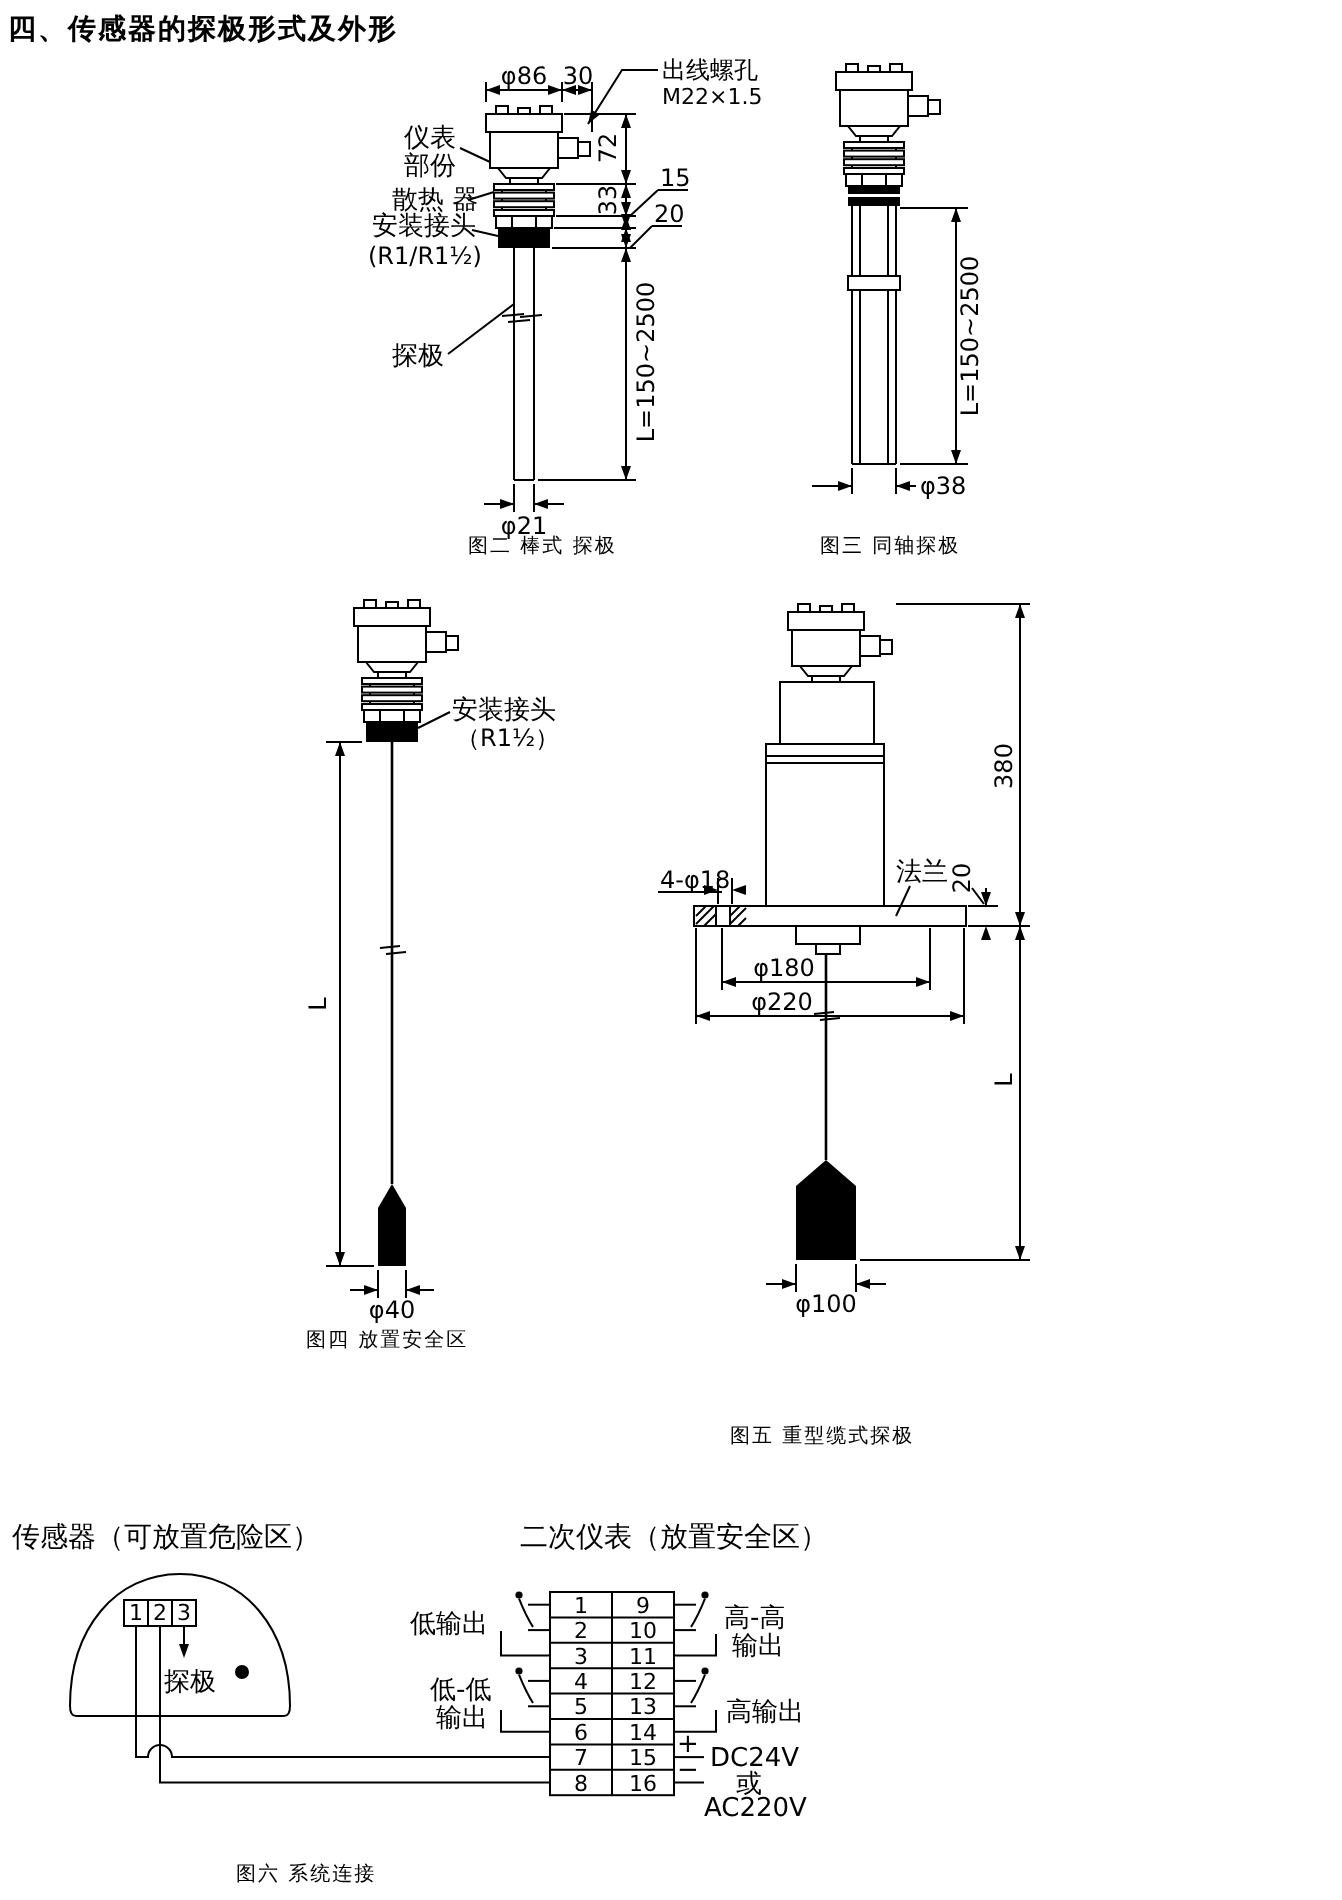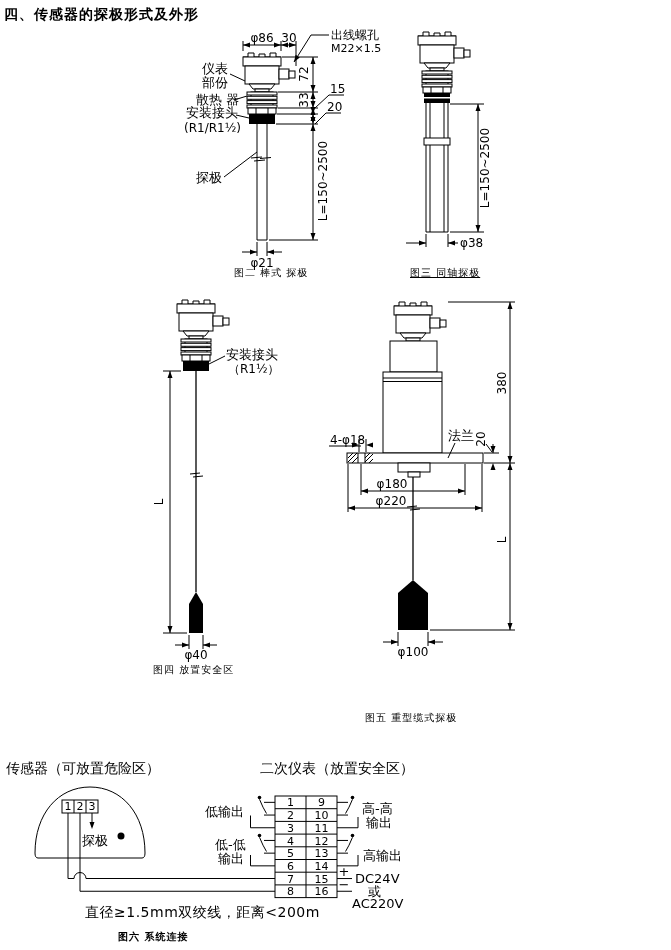--- a/index.html
+++ b/index.html
@@ -157,21 +157,21 @@
       <text class="t12 mid" x="89" y="140" transform="rotate(-90 89 140)">L=150~2500</text>
       <line x1="26" y1="206" x2="26" y2="219"></line>
         <line x1="48" y1="206" x2="48" y2="219"></line>
       <line x1="6" y1="215" x2="26" y2="215"></line>
         <line x1="48" y1="215" x2="58" y2="215"></line>
       <polygon points="26,215 19,212.5 19,217.5"></polygon>
         <polygon points="48,215 55,212.5 55,217.5"></polygon>
       <text class="t12" x="60" y="219">φ38</text>
     </g>
   </svg>
-  <div class="abs caption" style="left:410px;top:266px;text-decoration:underline;">图三 同轴探极</div>
+  <div class="abs caption" style="left:410px;top:266px;">图三 同轴探极</div>
 
   <svg class="abs" style="left:130px;top:292px;" width="190" height="382">
     <g>
       <use href="#sens-head" x="47" y="8"></use>
       <use href="#sens-fins" x="51" y="47"></use>
       <use href="#sens-nut" x="52" y="63"></use>
       <rect class="solid" x="53" y="69" width="26" height="10"></rect>
       <line class="w2" x1="66" y1="79" x2="66" y2="300"></line>
       <line x1="60" y1="182" x2="70" y2="181"></line>
         <line x1="63" y1="185" x2="73" y2="184"></line>
@@ -353,16 +353,15 @@
       <line x1="337" y1="122.55" x2="352" y2="122.55"></line>
       <text class="t13 mid" x="344" y="120">+</text>
       <line x1="337" y1="135.25" x2="352" y2="135.25"></line>
       <text class="t13 mid" x="344" y="133">−</text>
       <text class="t13" x="355" y="127">DC24V</text>
       <text class="t13" x="368" y="140">或</text>
       <text class="t13" x="352" y="152">AC220V</text>
     </g>
   </svg>
 
-  <div class="abs note" style="left:85px;top:904px;">直径≥1.5mm双绞线，距离&lt;200m</div>
-  <div class="abs caption" style="left:118px;top:930px;font-weight:bold;">图六 系统连接</div>
+  <div class="abs caption" style="left:118px;top:930px;">图六 系统连接</div>
 
 </div>
 
 </body></html>

